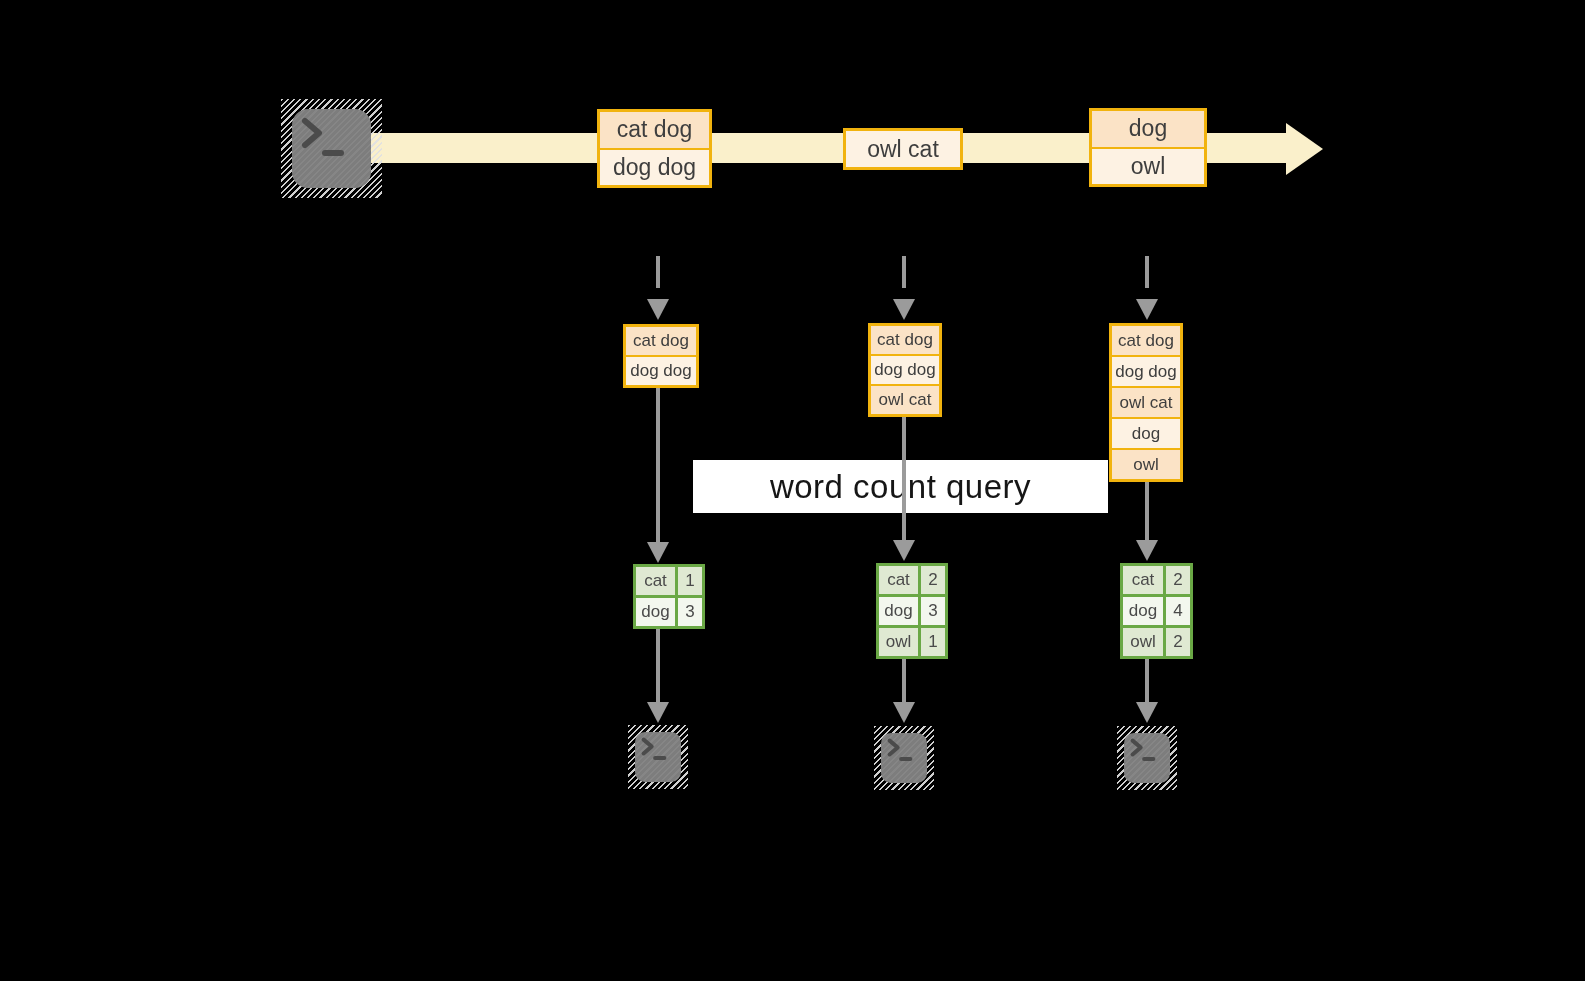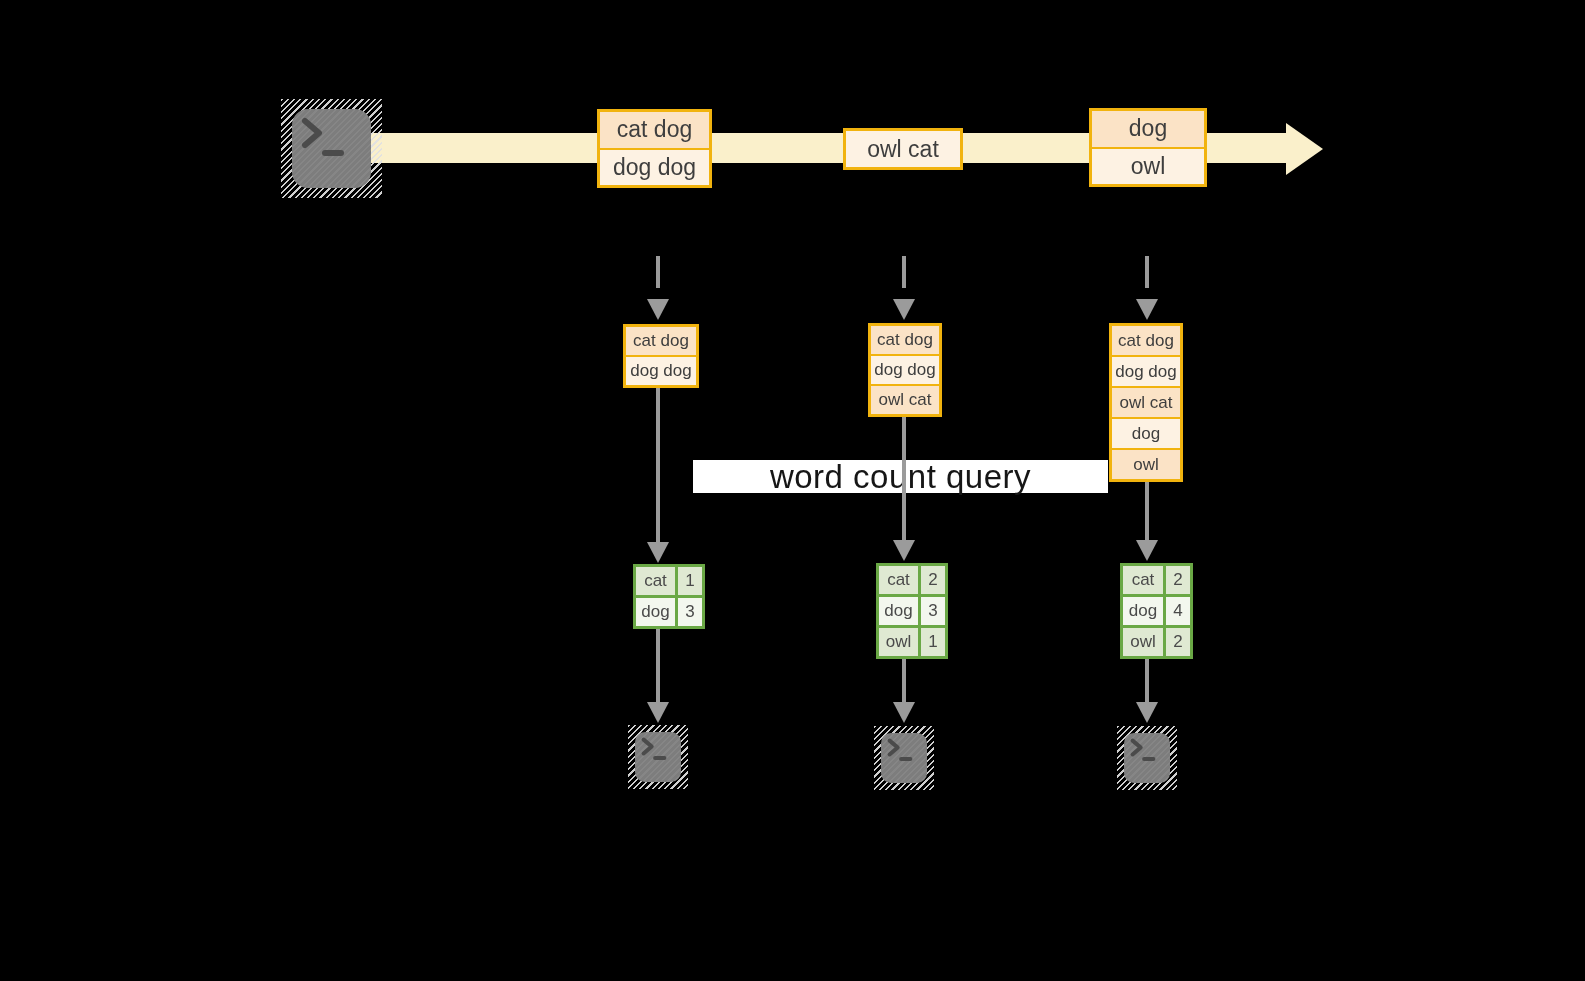--- a/index.html
+++ b/index.html
@@ -23,21 +23,21 @@
   .sbox2{left:843px;top:128px;width:120px;height:42px;}
   .sbox3{left:1089px;top:108px;width:118px;height:79px;}
   .state1{left:623px;top:324px;width:76px;height:64px;}
   .state2{left:868px;top:323px;width:74px;height:94px;}
   .state3{left:1109px;top:323px;width:74px;height:159px;}
   
   .vline{position:absolute;width:4px;background:#9b9b9b;}
   .varrow{position:absolute;width:0;height:0;
     border-top:21px solid #9b9b9b;border-left:11px solid transparent;border-right:11px solid transparent;}
   
-  .qlabel{position:absolute;left:693px;top:460px;width:415px;height:33px;background:#ffffff;
+  .qlabel{position:absolute;left:693px;top:460px;width:415px;height:53px;background:#ffffff;
     display:flex;align-items:center;justify-content:center;z-index:2;}
   .qlabel span{font-size:33px;font-weight:300;color:#161616;letter-spacing:.5px;}
   .overline{z-index:3;}
   
   .greentable{position:absolute;display:grid;grid-template-columns:1fr 24px;grid-auto-rows:1fr;gap:3px;
     background:#6aa845;border:3px solid #6aa845;box-sizing:border-box;margin-left:8px;}
   .tcell{display:flex;align-items:center;justify-content:center;font-size:17px;color:#4a4a4a;}
   .row-a{background:#dfe9d2;}
   .row-b{background:#f3f7ee;}
   .gt1{left:625px;top:564px;width:72px;height:65px;}

